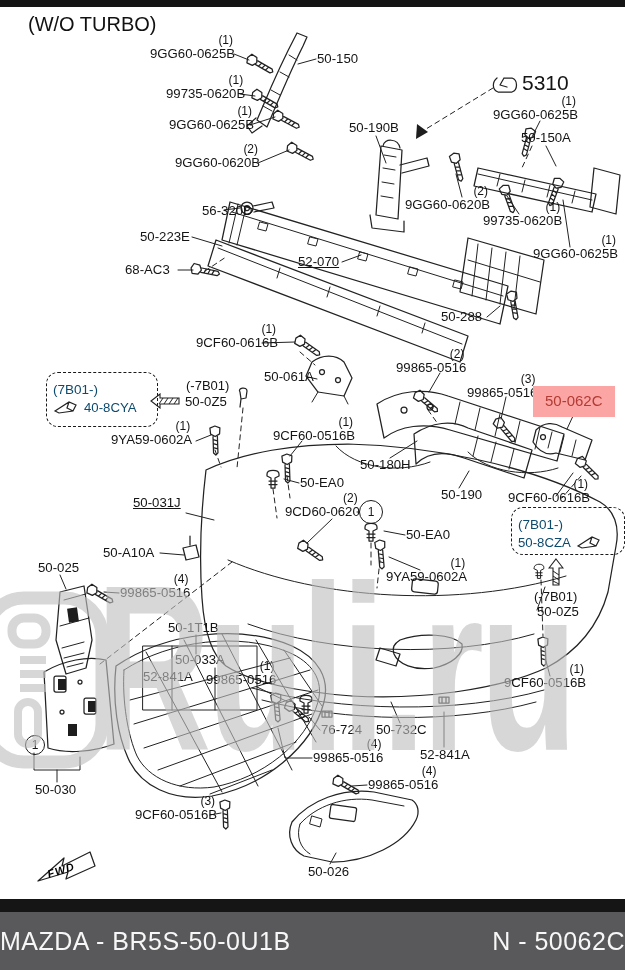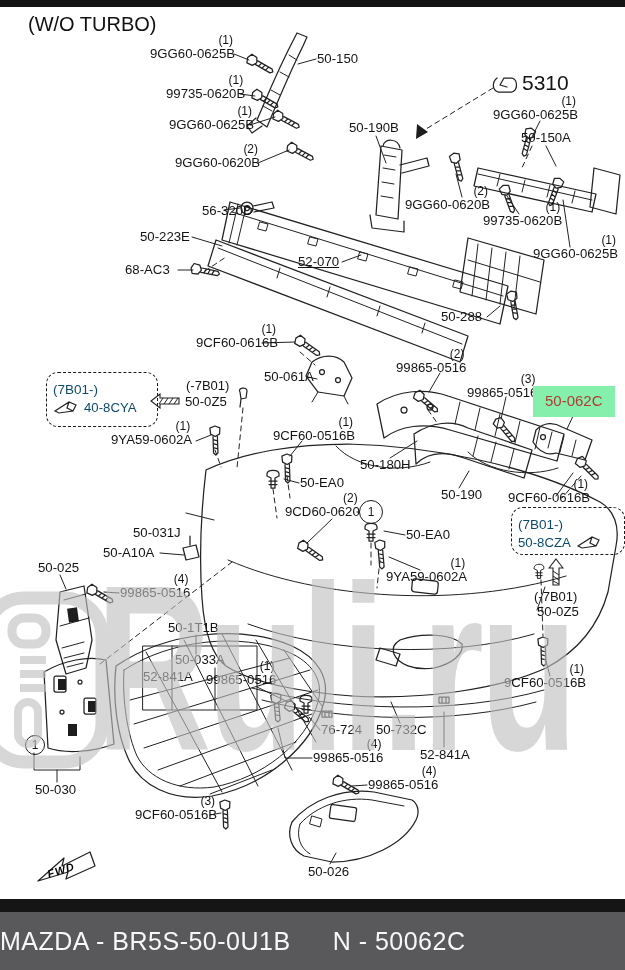--- a/index.html
+++ b/index.html
@@ -22,21 +22,21 @@
   .vbox .vrow{display:flex;align-items:center;gap:5px;margin-top:2px;white-space:nowrap;}
   .varrow{position:absolute;z-index:5;font-size:13.2px;color:#141414;white-space:nowrap;}
   .varrow .vh{display:block;font-size:13px;}
   .varrow .vrow{display:flex;align-items:center;gap:5px;}
   .circ{position:absolute;border:1.4px solid #1a1a1a;border-radius:50%;display:flex;align-items:center;
         justify-content:center;font-size:12px;color:#1a1a1a;z-index:5;background:transparent;}
   .fwd{position:absolute;left:47px;top:864px;z-index:5;font-size:11px;font-weight:bold;font-style:italic;
        transform:rotate(-17deg);letter-spacing:1px;}
   .wm{position:absolute;left:0;top:0;z-index:8;pointer-events:none;}
   .footer{position:absolute;left:0;top:912px;width:625px;height:58px;background:#59595b;z-index:11;
-          display:flex;align-items:center;justify-content:flex-start;gap:42px;}
+          display:flex;align-items:center;justify-content:space-between;gap:42px;}
   .footer span{color:#f7f7f7;font-size:25px;letter-spacing:0.5px;white-space:nowrap;}
 </style>
 </head>
 <body>
 
 <div class="screen">
 
   <div class="strip-top"></div>
 
   <div class="title-note">(W/O TURBO)</div>
@@ -202,32 +202,32 @@
       <div class="lbl" style="left: 483px; top: 214px;"><span class="q">(1)</span><span class="t">99735-0620B</span></div>
       <div class="lbl" style="left: 533px; top: 247px;"><span class="q">(1)</span><span class="t">9GG60-0625B</span></div>
       <div class="lbl" style="left: 169px; top: 204px; margin-left: 33px;"><span class="t">56-320D</span></div>
       <div class="lbl" style="left: 140px; top: 230px;"><span class="t">50-223E</span></div>
       <div class="lbl" style="left: 125px; top: 263px;"><span class="t">68-AC3</span></div>
       <div class="lbl" style="left: 298px; top: 255px; text-decoration: underline;"><span class="t">52-070</span></div>
       <div class="lbl" style="left: 196px; top: 336px;"><span class="q">(1)</span><span class="t">9CF60-0616B</span></div>
       <div class="lbl" style="left: 441px; top: 310px;"><span class="t">50-288</span></div>
       <div class="lbl" style="left: 396px; top: 361px;"><span class="q">(2)</span><span class="t">99865-0516</span></div>
       <div class="lbl" style="left: 467px; top: 386px;"><span class="q">(3)</span><span class="t">99865-0516</span></div>
-      <div class="lbl hl" style="left: 533px; top: 386px; background: #86efac; color: rgb(178, 59, 51); text-align: center;"><span class="t">50-062C</span></div>
+      <div class="lbl hl" style="left: 533px; top: 386px; background: #fca5a5; color: rgb(178, 59, 51); text-align: center;"><span class="t">50-062C</span></div>
       <div class="lbl" style="left: 264px; top: 370px;"><span class="t">50-061A</span></div>
       <div class="lbl" style="left: 111px; top: 433px;"><span class="q">(1)</span><span class="t">9YA59-0602A</span></div>
       <div class="lbl" style="left: 273px; top: 429px;"><span class="q">(1)</span><span class="t">9CF60-0516B</span></div>
       <div class="lbl" style="left: 360px; top: 458px;"><span class="t">50-180H</span></div>
       <div class="lbl" style="left: 441px; top: 488px;"><span class="t">50-190</span></div>
       <div class="lbl" style="left: 508px; top: 491px;"><span class="q">(1)</span><span class="t">9CF60-0616B</span></div>
       <div class="lbl" style="left: 300px; top: 476px;"><span class="t">50-EA0</span></div>
       <div class="lbl" style="left: 285px; top: 505px;"><span class="q">(2)</span><span class="t">9CD60-0620</span></div>
       <div class="lbl" style="left: 406px; top: 528px;"><span class="t">50-EA0</span></div>
       <div class="lbl" style="left: 386px; top: 570px;"><span class="q">(1)</span><span class="t">9YA59-0602A</span></div>
-      <div class="lbl" style="left: 133px; top: 526px;"><span class="t">50-031J</span></div>
+      <div class="lbl" style="left: 133px; top: 496px; text-decoration: underline;"><span class="t">50-031J</span></div>
       <div class="lbl" style="left: 103px; top: 546px;"><span class="t">50-A10A</span></div>
       <div class="lbl" style="left: 38px; top: 561px;"><span class="t">50-025</span></div>
       <div class="lbl" style="left: 120px; top: 586px;"><span class="q">(4)</span><span class="t">99865-0516</span></div>
       <div class="lbl" style="left: 168px; top: 621px;"><span class="t">50-1T1B</span></div>
       <div class="lbl" style="left: 175px; top: 653px;"><span class="t">50-033A</span></div>
       <div class="lbl" style="left: 143px; top: 670px;"><span class="t">52-841A</span></div>
       <div class="lbl" style="left: 206px; top: 673px;"><span class="q">(1)</span><span class="t">99865-0516</span></div>
       <div class="lbl" style="left: 321px; top: 723px;"><span class="t">76-724</span></div>
       <div class="lbl" style="left: 376px; top: 723px;"><span class="t">50-732C</span></div>
       <div class="lbl" style="left: 420px; top: 748px;"><span class="t">52-841A</span></div>

